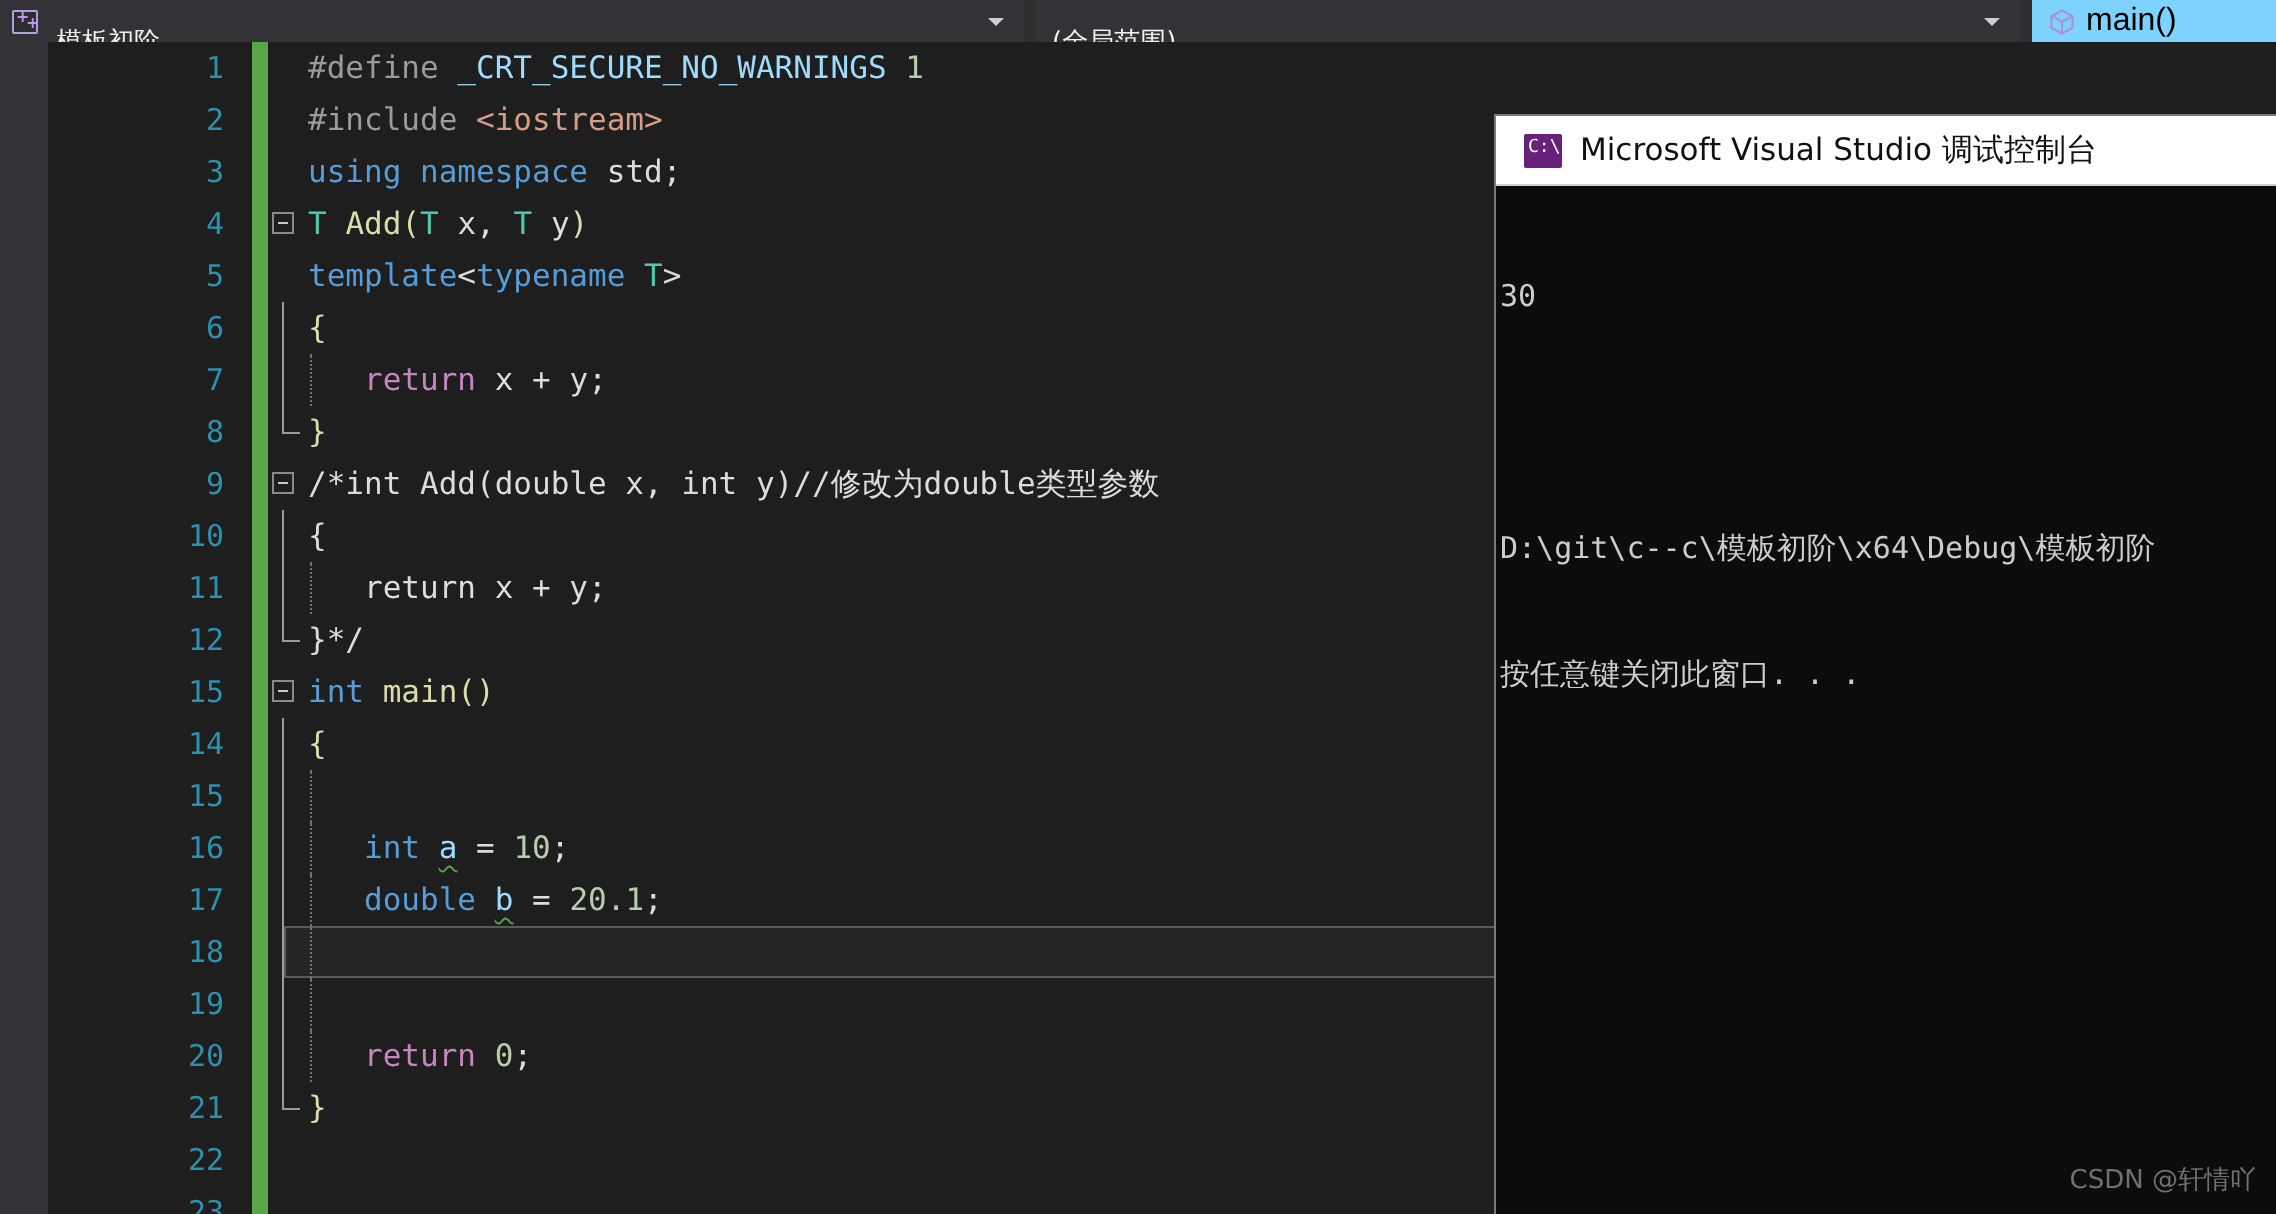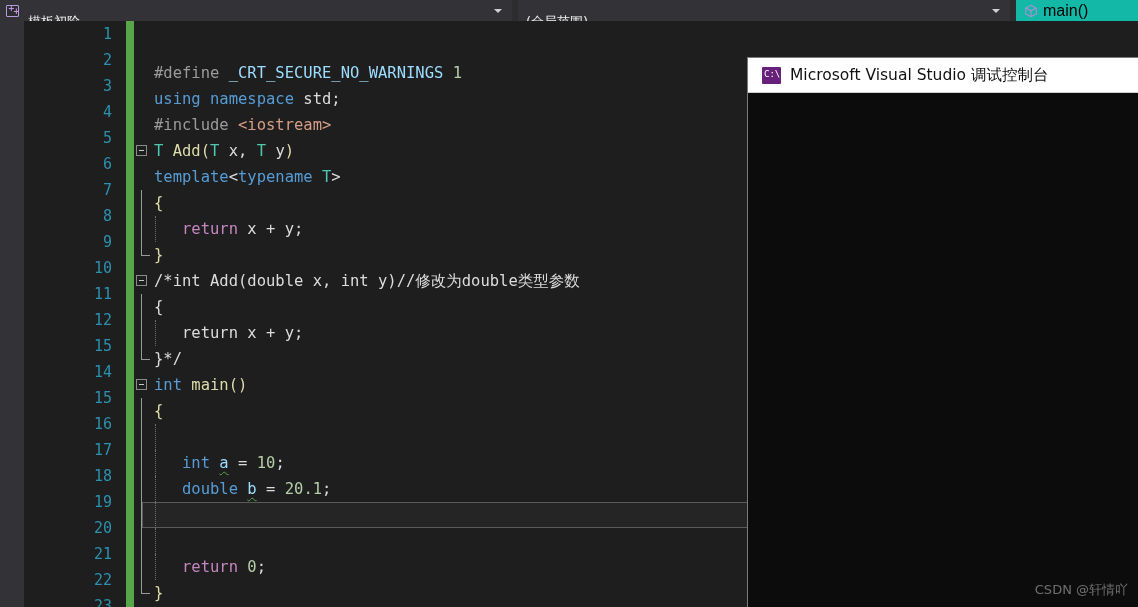--- a/index.html
+++ b/index.html
@@ -48,29 +48,29 @@
     border: 1.5px solid #b39ddb; border-radius: 1px; background: #2d2d30;
   }
   .cpp-icon .pl1, .cpp-icon .pl2 {
     position: absolute; color: #c792ea; font-size: 8px; line-height: 8px;
     font-family: "DejaVu Sans", sans-serif; font-weight: bold;
   }
   .cpp-icon .pl1 { left: 2px; top: 1px; }
   .cpp-icon .pl2 { left: 7px; top: 4px; }
   .nav-sep { width: 6px; height: 21px; background: #2d2d30; flex: 0 0 auto; }
 
-  .nav-member { height: 21px; display: flex; align-items: center; background: #14b8a6; flex: 1 1 auto; }
+  .nav-member { height: 21px; display: flex; align-items: center; background: #7dd3fc; flex: 1 1 auto; }
   .cube-icon { width: 14px; height: 14px; margin-left: 8px; margin-right: 5px; flex: 0 0 auto; }
 
   
   .editor { position: absolute; left: 0; top: 21px; width: 1138px; height: 586px; background: #1e1e1e; }
   .ind-margin { position: absolute; left: 0; top: 0; width: 24px; height: 586px; background: #333337; }
   .gutter { position: absolute; left: 24px; top: 0; width: 102px; height: 586px; background: #1e1e1e; }
   .changebar { position: absolute; left: 126px; top: 0; width: 8px; height: 586px; background: #57a64a; }
-  .code-area { position: absolute; left: 134px; top: 0; right: 0; height: 460px; margin-top: 39px; }
+  .code-area { position: absolute; left: 134px; top: 0; right: 0; height: 460px; }
 
   .line {
     position: relative; height: 26px; line-height: 26px;
     font-family: "DejaVu Sans Mono", "Liberation Mono", monospace;
     font-size: 15.5px; white-space: pre;
   }
   .gutter .line { text-align: right; padding-right: 14px; color: #2b91af; font-size: 15px; }
   .code-area .line { padding-left: 20px; color: #dcdcdc; }
 
   
@@ -225,23 +225,23 @@
       <div class="line">22</div>
       <div class="line">23</div>
     </div>
 
     <div class="changebar"></div>
 
     <div class="code-area">
 
       <div class="line"><span class="pp">#define</span> <span class="ppk">_CRT_SECURE_NO_WARNINGS</span> <span class="num">1</span></div>
 
+      <div class="line"><span class="pp">#include</span> <span class="inc">&lt;iostream&gt;</span></div>
+
       <div class="line"><span class="k">using</span> <span class="k">namespace</span> <span class="pl">std</span><span class="op">;</span></div>
-
-      <div class="line"><span class="pp">#include</span> <span class="inc">&lt;iostream&gt;</span></div>
 
       <div class="line"><span class="fold"></span><span class="ty">T</span> <span class="fn">Add</span><span class="brc">(</span><span class="ty">T</span> <span class="pl">x</span><span class="op">,</span> <span class="ty">T</span> <span class="pl">y</span><span class="brc">)</span></div>
 
       <div class="line"><span class="k">template</span><span class="op">&lt;</span><span class="k">typename</span> <span class="ty">T</span><span class="op">&gt;</span></div>
 
       <div class="line"><span class="vguide solid"></span><span class="brc">{</span></div>
 
       <div class="line"><span class="vguide solid"></span><span class="vguide ind2"></span>   <span class="ctl">return</span> <span class="pl">x</span> <span class="op">+</span> <span class="pl">y</span><span class="op">;</span></div>
 
       <div class="line"><span class="vend"></span><span class="brc">}</span></div>
@@ -278,17 +278,23 @@
     </div>
   </div>
 
   <div class="console">
     <div class="console-title">
       <span class="con-icon">
           <span>C:\</span>
         </span>
       <span class="t">Microsoft Visual Studio 调试控制台</span>
     </div>
+    <div class="console-body">
+      <div>30</div>
+      <div>&nbsp;</div>
+      <div>D:\git\c--c\模板初阶\x64\Debug\模板初阶</div>
+      <div>按任意键关闭此窗口. . .</div>
+    </div>
   </div>
 
   <div class="watermark">CSDN @轩情吖</div>
 
 </div>
 
 </body></html>

